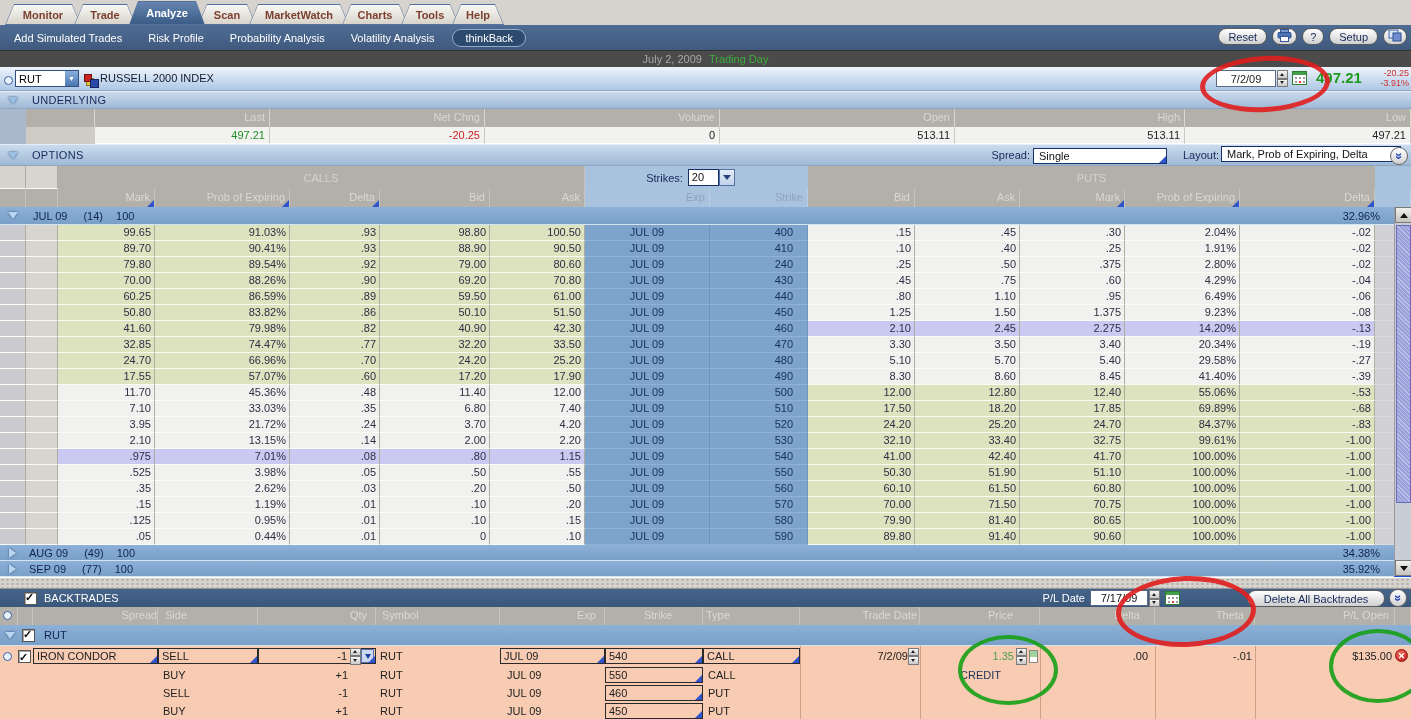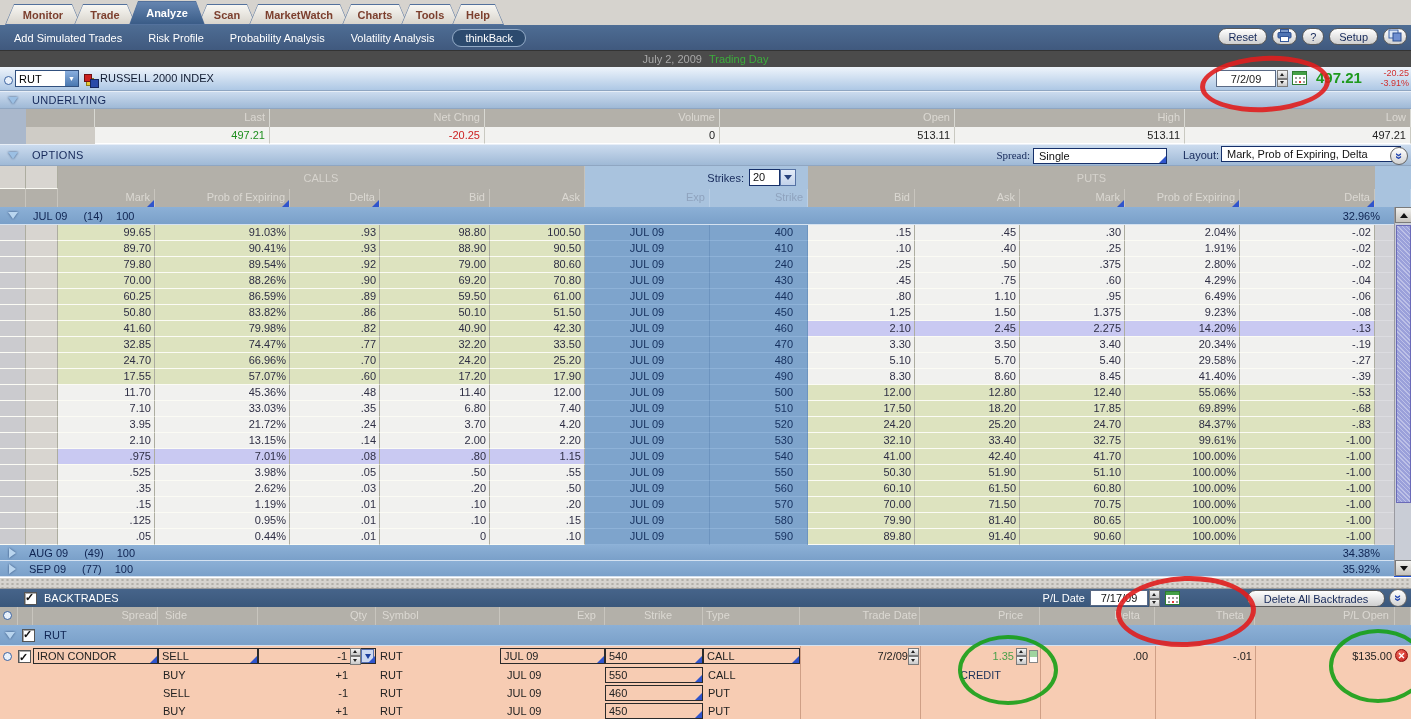--- a/index.html
+++ b/index.html
@@ -85,21 +85,21 @@
   .gut1{width:26px;background:#cbcbcf;border-right:1px solid #9a9aa0;}
   .gut2{width:32px;background:#d8d5d0;border-right:1px solid #b8b5ae;}
   .c-mark{width:97px;}.c-prob{width:135px;}.c-delta{width:90px;}.c-bid{width:110px;}.c-ask{width:95px;}
   .c-exp{width:125px;}.c-strike{width:98px;}
   .c-pbid{width:107px;}.c-pask{width:105px;}.c-pmark{width:105px;}.c-pprob{width:115px;}.c-pdelta{width:135px;}
   .c-end{width:19px;}
 
   #opt-ghdr{left:0;top:166px;height:23px;width:1411px;}
   .gblock{height:100%;display:flex;align-items:center;justify-content:center;box-sizing:border-box;}
   .gblock.calls{width:527px;background:#b3b0a9;color:#d6d3cd;border-right:1px solid #c5c2bb;}
-  .gblock.mid{width:223px;background:#a9c3de;color:#16295a;justify-content:flex-end;padding-right:12px;}
+  .gblock.mid{width:223px;background:#a9c3de;color:#16295a;justify-content:center;padding-right:12px;}
   .gblock.puts{width:567px;background:#b3b0a9;color:#d6d3cd;}
   .gcorner{width:36px;background:#a9c3de;}
   .sbox{display:inline-block;width:26px;height:15px;background:#fff;border:1px solid #16306a;margin-left:5px;padding-left:3px;line-height:14px;color:#111;box-sizing:content-box;}
   .sdd{display:inline-flex;width:16px;height:17px;background:linear-gradient(#e4ecf8,#c2d2ea);border:1px solid #5572a4;align-items:center;justify-content:center;cursor:pointer;box-sizing:border-box;}
   .dtri{width:0;height:0;border-left:4px solid transparent;border-right:4px solid transparent;border-top:5px solid #27427c;}
 
   #opt-chdr{left:0;top:189px;height:18px;width:1411px;}
   .ohdr{position:relative;height:100%;box-sizing:border-box;background:#b3b0a9;border-right:1px solid #c8c5be;color:#dbd8d2;text-align:right;line-height:17px;padding-right:4px;cursor:pointer;overflow:hidden;}
   .ohdr.blue{background:#a9c3de;color:#8fa3be;border-right:1px solid #b9cfe6;cursor:default;}
   .ohdr .stri{position:absolute;right:0;bottom:0;width:0;height:0;border-left:7px solid transparent;border-bottom:7px solid #2f54cc;}
@@ -317,21 +317,21 @@
       <div class="ucell uval neg" style="width: 215px;">-20.25</div>
       <div class="ucell uval" style="width: 235px;">0</div>
       <div class="ucell uval" style="width: 235px;">513.11</div>
       <div class="ucell uval" style="width: 230px;">513.11</div>
       <div class="ucell uval" style="width: 226px;">497.21</div>
     </div>
 
   <div id="optbar" class="secbar">
     <i class="sec-tri"></i>
     <span class="sec-label">OPTIONS</span>
-    <span class="optlbl" style="left:930px;width:100px;top:4px;font-family:Liberation Serif, serif;">Spread:</span>
+    <span class="optlbl" style="left:930px;width:100px;top:4px;">Spread:</span>
     <div class="ddbox" style="left:1033px;top:3px;width:134px;"><span>Single</span><i class="ctri"></i></div>
     <span class="optlbl" style="left:1135px;width:84px;top:4px;">Layout:</span>
     <div class="ddbox" style="left:1221px;top:1px;width:180px;"><span>Mark, Prob of Expiring, Delta</span><i class="ctri"></i></div>
     <div class="chev" style="position:absolute;left:1390px;top:2px;">
         <span>»</span>
       </div>
   </div>
 
   <div id="opt-ghdr" class="abs row">
     <div class="ocell gut1" style="height:23px;background:#d6d3ce;"></div>
@@ -777,21 +777,21 @@
       <div class="bhcell b-ico"><span class="odot" style="margin: 4px 0px 0px 3px;"></span></div>
       <div class="bhcell b-chk"></div>
       <div class="bhcell b-spread" style="text-align: right; padding-left: 12px;">Spread</div>
       <div class="bhcell b-side" style="text-align: left; padding-left: 7px;">Side</div>
       <div class="bhcell b-qty" style="text-align: right; padding-right: 8px;">Qty</div>
       <div class="bhcell b-sym" style="text-align: left; padding-left: 6px;">Symbol</div>
       <div class="bhcell b-exp" style="text-align: right; padding-right: 8px;">Exp</div>
       <div class="bhcell b-strike" style="text-align: right; padding-right: 30px;">Strike</div>
       <div class="bhcell b-type" style="text-align: left; padding-left: 3px;">Type</div>
       <div class="bhcell b-tdate" style="text-align: right; padding-right: 2px;">Trade Date</div>
-      <div class="bhcell b-price" style="text-align: right; padding-right: 16px;">Price</div>
+      <div class="bhcell b-price" style="text-align: right; padding-right: 26px;">Price</div>
       <div class="bhcell b-delta" style="text-align: right; padding-right: 14px;">Delta</div>
       <div class="bhcell b-theta" style="text-align: right; padding-right: 10px;">Theta</div>
       <div class="bhcell b-pl" style="text-align: right; padding-right: 5px;">P/L Open</div>
       <div class="bhcell b-end"></div>
     </div>
 
   <div id="rutrow" class="grow abs">
     <i class="exp-tri-down" style="margin-left:5px;"></i>
     <span class="cb checked"></span>
     <span class="glabel">RUT</span>

